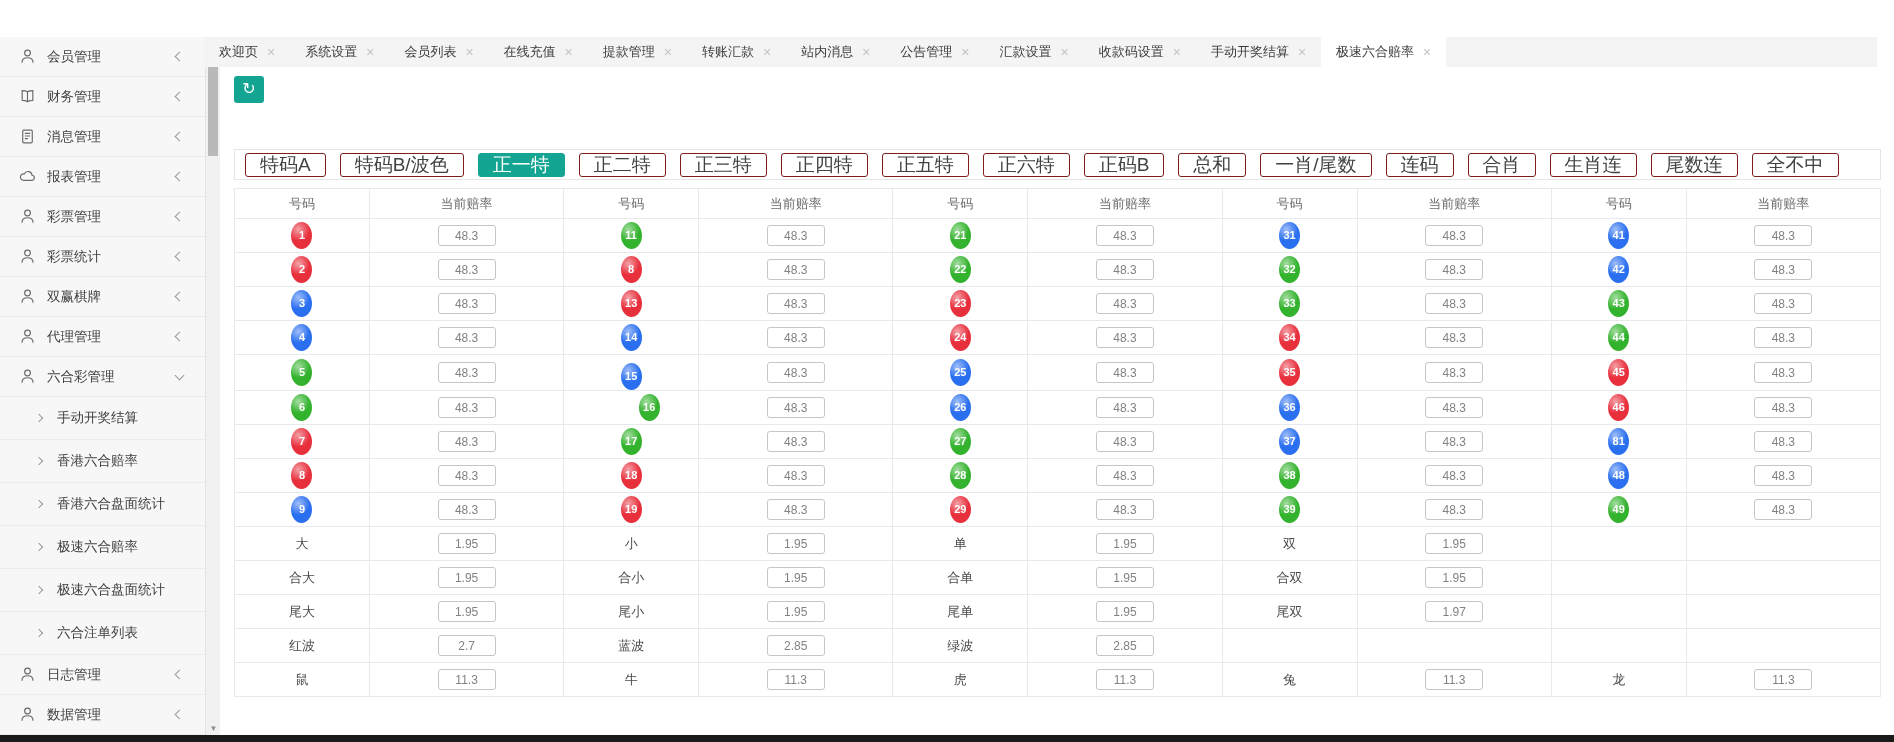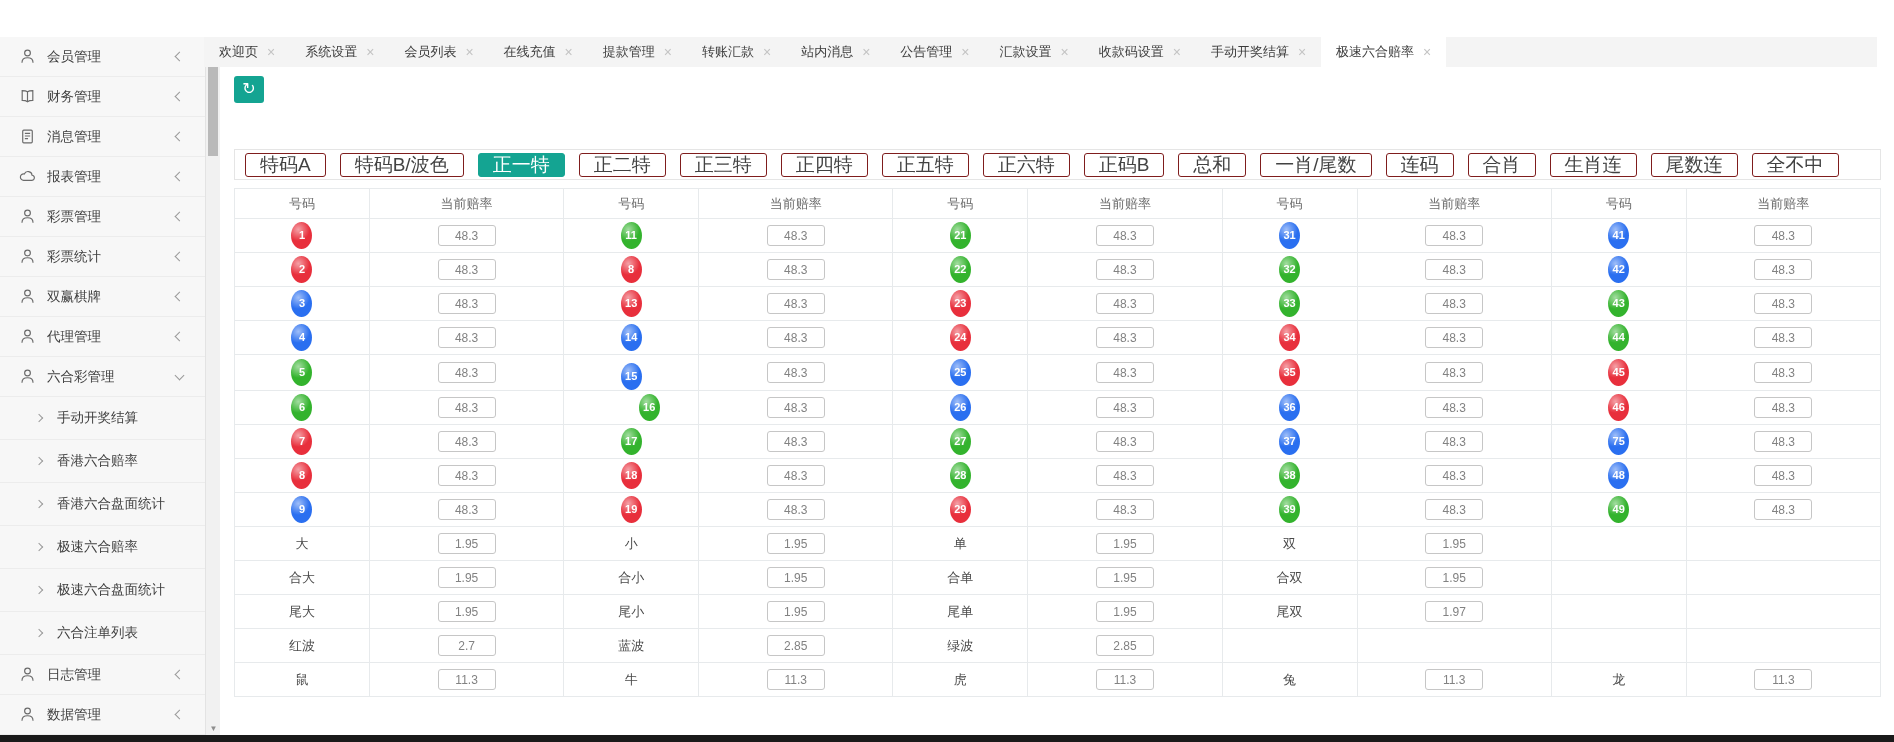--- a/index.html
+++ b/index.html
@@ -381,21 +381,21 @@
           </tr>
           <tr>
             <td><span class="ball" style="background: radial-gradient(circle at 35% 28%, rgba(255, 255, 255, 0.55), rgba(255, 255, 255, 0) 48%), rgb(232, 47, 60);">7</span></td>
             <td><input class="odds-input" value="48.3" style=""></td>
             <td><span class="ball" style="background: radial-gradient(circle at 35% 28%, rgba(255, 255, 255, 0.55), rgba(255, 255, 255, 0) 48%), rgb(51, 179, 45);">17</span></td>
             <td><input class="odds-input" value="48.3" style=""></td>
             <td><span class="ball" style="background: radial-gradient(circle at 35% 28%, rgba(255, 255, 255, 0.55), rgba(255, 255, 255, 0) 48%), rgb(51, 179, 45);">27</span></td>
             <td><input class="odds-input" value="48.3" style=""></td>
             <td><span class="ball" style="background: radial-gradient(circle at 35% 28%, rgba(255, 255, 255, 0.55), rgba(255, 255, 255, 0) 48%), rgb(42, 111, 240);">37</span></td>
             <td><input class="odds-input" value="48.3" style=""></td>
-            <td><span class="ball" style="background: radial-gradient(circle at 35% 28%, rgba(255, 255, 255, 0.55), rgba(255, 255, 255, 0) 48%), rgb(42, 111, 240);">75</span></td>
+            <td><span class="ball" style="background: radial-gradient(circle at 35% 28%, rgba(255, 255, 255, 0.55), rgba(255, 255, 255, 0) 48%), rgb(42, 111, 240);">81</span></td>
             <td><input class="odds-input" value="48.3" style=""></td>
           </tr>
           <tr>
             <td><span class="ball" style="background: radial-gradient(circle at 35% 28%, rgba(255, 255, 255, 0.55), rgba(255, 255, 255, 0) 48%), rgb(232, 47, 60);">8</span></td>
             <td><input class="odds-input" value="48.3" style=""></td>
             <td><span class="ball" style="background: radial-gradient(circle at 35% 28%, rgba(255, 255, 255, 0.55), rgba(255, 255, 255, 0) 48%), rgb(232, 47, 60);">18</span></td>
             <td><input class="odds-input" value="48.3" style=""></td>
             <td><span class="ball" style="background: radial-gradient(circle at 35% 28%, rgba(255, 255, 255, 0.55), rgba(255, 255, 255, 0) 48%), rgb(51, 179, 45);">28</span></td>
             <td><input class="odds-input" value="48.3" style=""></td>
             <td><span class="ball" style="background: radial-gradient(circle at 35% 28%, rgba(255, 255, 255, 0.55), rgba(255, 255, 255, 0) 48%), rgb(51, 179, 45);">38</span></td>

